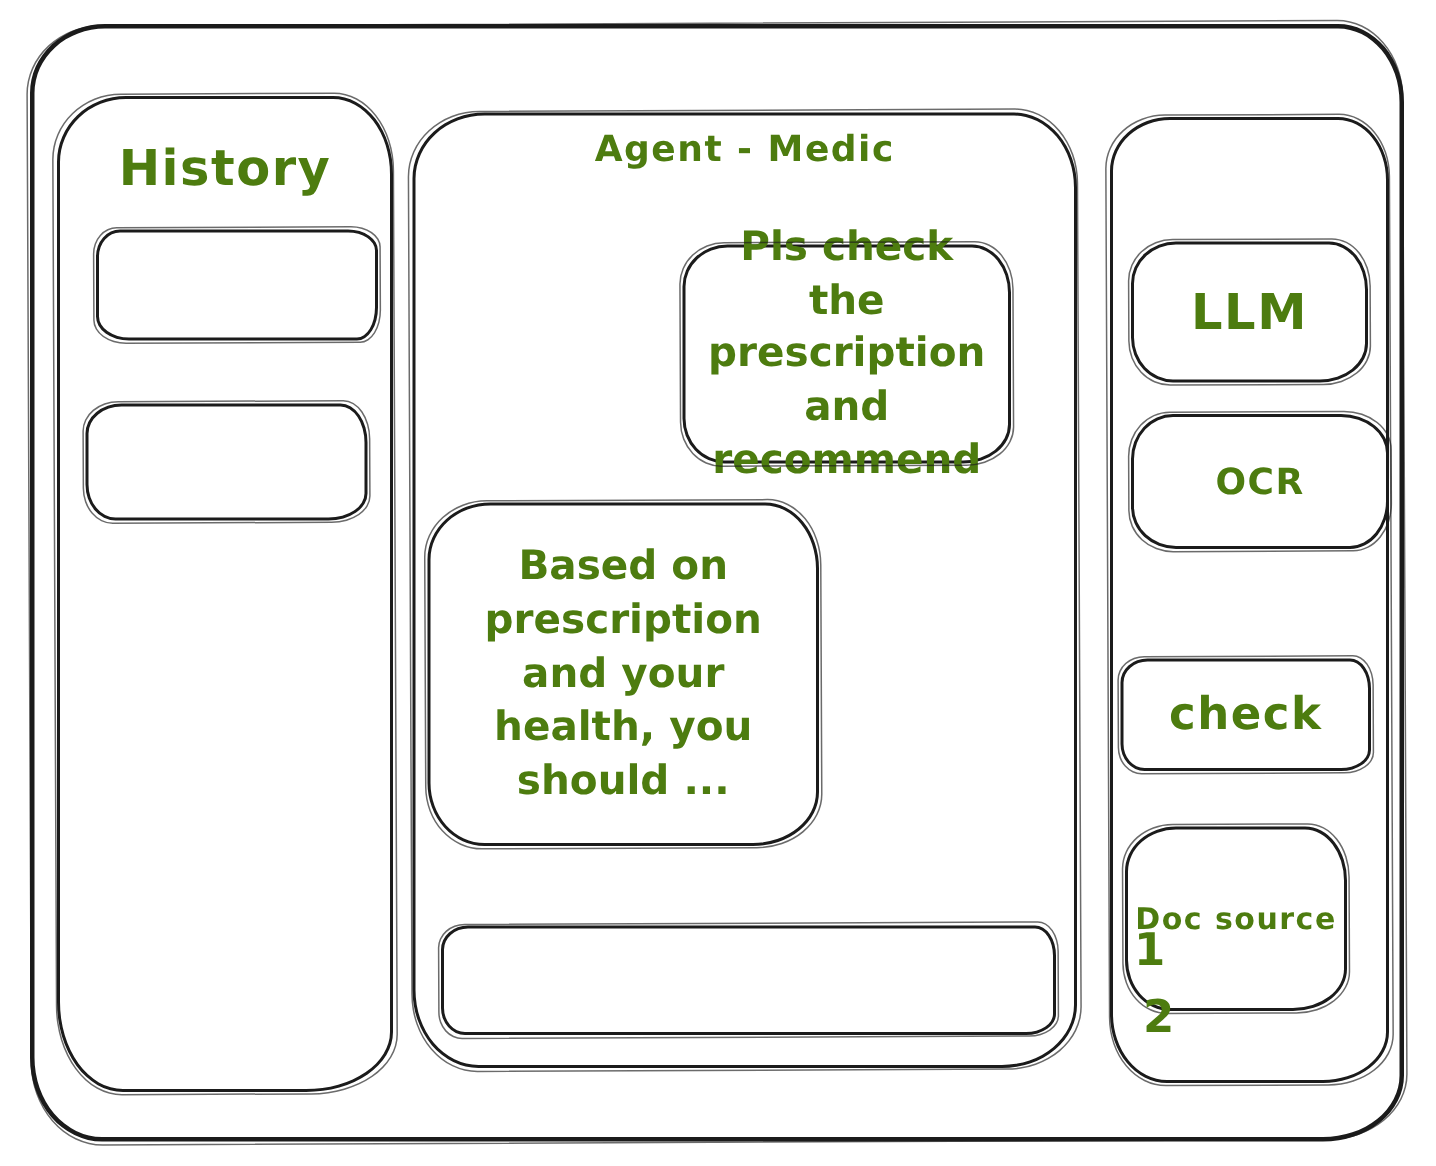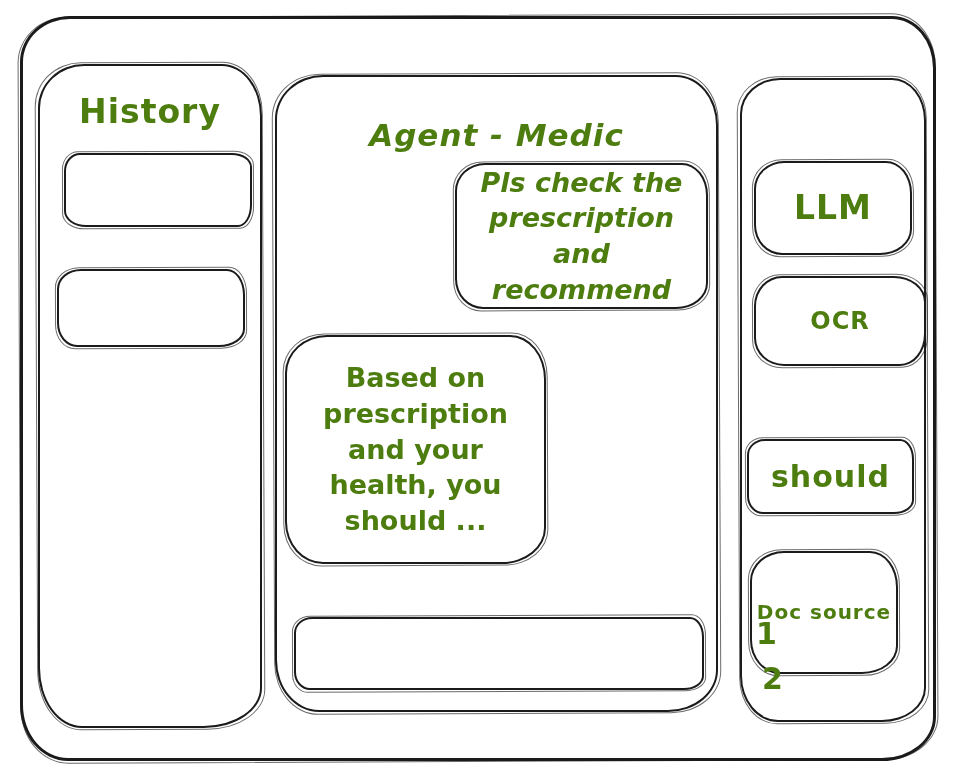--- a/index.html
+++ b/index.html
@@ -49,21 +49,21 @@
     border-radius: 40px 34px 44px 38px / 36px 42px 34px 46px;
   }
   .panel-title {
     position: absolute;
     left: 0; right: 0;
     text-align: center;
     font-size: 33px;
     letter-spacing: 1px;
   }
   .history-title { top: 26px; }
-  .chat-title { top: 40px; font-size: 31px; font-style: italic; }
+  .chat-title { top: 8px; font-size: 24px; }
   
   .hist-item-1 {
     left: 24px; top: 87px; width: 188px; height: 74px;
     border-radius: 16px 20px 14px 22px / 18px 14px 22px 16px;
   }
   .hist-item-2 {
     left: 17px; top: 203px; width: 188px; height: 78px;
     border-radius: 24px 18px 26px 20px / 20px 26px 18px 24px;
   }
   
@@ -71,23 +71,22 @@
     display: flex;
     align-items: center;
     justify-content: center;
     text-align: center;
     font-size: 27px;
     line-height: 1.32;
     white-space: pre-line;
     padding: 8px;
   }
   .user-bubble {
-    left: 178px; top: 86px; width: 253px; height: 146px;
+    left: 178px; top: 86px; width: 219px; height: 146px;
     border-radius: 30px 26px 32px 28px / 28px 32px 26px 30px;
-    font-style: italic;
   }
   .assistant-bubble {
     left: 8px; top: 258px; width: 261px; height: 229px;
     border-radius: 42px 36px 44px 38px / 38px 44px 36px 42px;
   }
   .chat-input-box {
     left: 17px; top: 540px; width: 410px; height: 73px;
     border-radius: 18px 14px 20px 16px / 16px 20px 14px 18px;
   }
   .chat-input-box input {
@@ -164,19 +163,19 @@
 health, you
 should ...</div>
     <div class="sk chat-input-box">
       <input type="text" placeholder="" style="">
     </div>
   </div>
 
   <div class="sk tools-panel">
     <div class="sk tool-btn btn-llm">LLM</div>
     <div class="sk tool-btn btn-ocr">OCR</div>
-    <div class="sk tool-btn btn-params">should</div>
+    <div class="sk tool-btn btn-params">check</div>
     <div class="sk tool-btn btn-doc-source">Doc source</div>
     <div class="doc-item doc-item-1">1</div>
     <div class="doc-item doc-item-2">2</div>
   </div>
 
 </div>
 
 </body></html>

